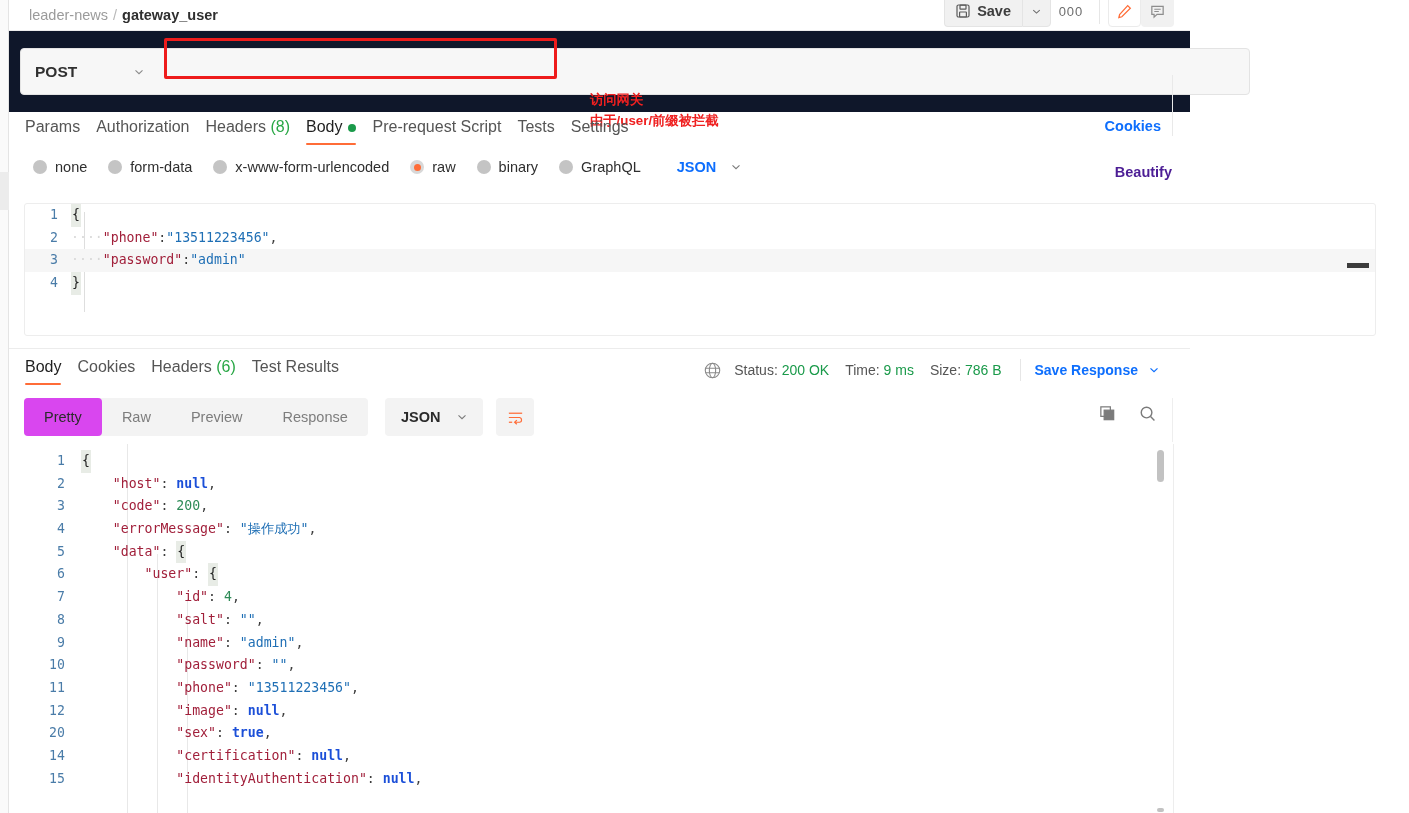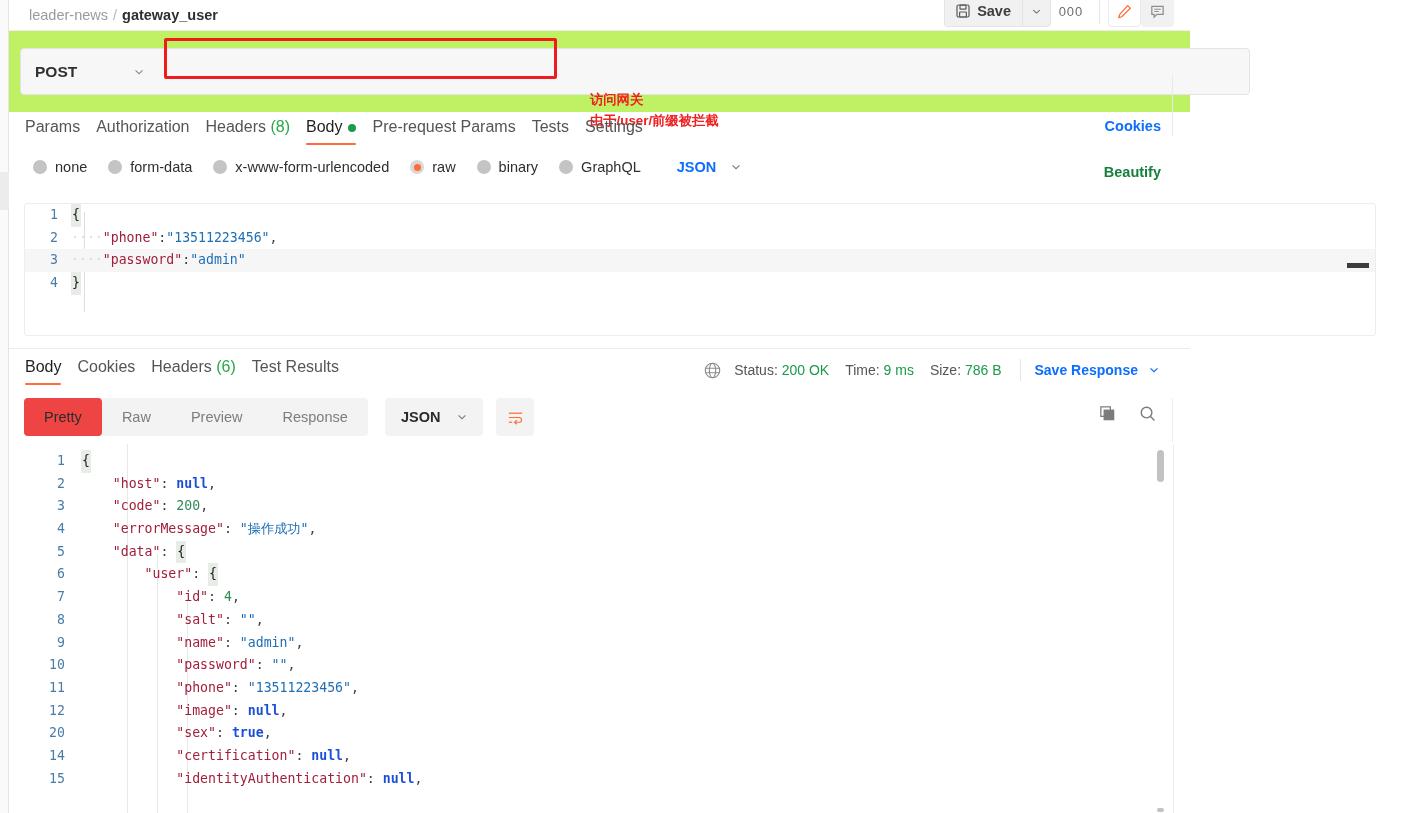--- a/index.html
+++ b/index.html
@@ -29,21 +29,21 @@
   .btn-save-caret { display: flex; align-items: center; justify-content: center; width: 29px; height: 32px;
     background: #f1f1f1; border: 1px solid #e4e4e4; border-radius: 0 4px 4px 0; }
   .btn-dots { display: flex; align-items: center; justify-content: center; width: 40px; height: 32px;
     color: #6d6d6d; font-size: 13px; letter-spacing: 1px; }
   .vdiv { width: 1px; height: 26px; background: #e6e6e6; margin: 0 8px; }
   .icon-sq { display: flex; align-items: center; justify-content: center; width: 33px; height: 32px; border-radius: 4px; }
   .icon-sq.active { background: #fff; border: 1px solid #ebebeb; }
   .icon-sq.flat { background: #f1f1f1; }
 
   
-  .urlrow { position: absolute; left: 9px; top: 31px; right: 0; height: 81px; background: #bef264; }
+  .urlrow { position: absolute; left: 9px; top: 31px; right: 0; height: 81px; background: #0f172a; }
   .method-url { position: absolute; left: 11px; top: 17px; width: 1230px; height: 47px;
     background: #f7f7f7; border: 1px solid #e3e3e3; border-radius: 4px; display: flex; align-items: center; }
   .method { display: flex; align-items: center; justify-content: space-between; width: 138px; height: 45px; padding: 0 13px 0 14px;
     font-size: 15.5px; color: #303030; font-weight: bold; }
   .method .chev { color: #8a8a8a; font-weight: normal; }
   .url-wrap { position: relative; flex: 1; height: 45px; }
   .url-input { position: absolute; left: 2px; top: 0; right: 0; height: 45px; display: flex; align-items: center;
     padding-left: 14px; font-size: 15px; color: #4b4b4b; background: #fff; }
   .url-annot-box { position: absolute; left: 155px; top: 7px; width: 393px; height: 41px; border: 3px solid #ee1c1c; border-radius: 2px; pointer-events: none; }
 
@@ -69,21 +69,21 @@
 
   
   .bodytypes { position: absolute; left: 9px; top: 159px; right: 0; height: 32px; }
   .radios { position: absolute; left: 24px; top: 0; display: flex; align-items: center; gap: 21px; }
   .radio { display: flex; align-items: center; gap: 8px; font-size: 14.5px; color: #2f2f2f; white-space: nowrap; }
   .dot { width: 14px; height: 14px; border-radius: 50%; background: #c4c4c4; display: inline-block; position: relative; }
   .radio.sel .dot { background: #d8d8d8; }
   .radio.sel .dot::after { content: ""; position: absolute; left: 3.5px; top: 3.5px; width: 7px; height: 7px; border-radius: 50%; background: #ff6c37; }
   .fmt { display: flex; align-items: center; gap: 13px; margin-left: 15px; font-size: 14.5px; color: #0d6efd; font-weight: bold; }
   .fmt .chev { color: #7a7a7a; font-weight: normal; }
-  .beautify { position: absolute; right: 29px; top: 5px; font-size: 14.5px; color: #15803d; font-weight: bold; margin-left: 18px; }
+  .beautify { position: absolute; right: 18px; top: 5px; font-size: 14.5px; color: #4c1d95; font-weight: bold; margin-left: 18px; }
 
   
   .reqeditor { position: absolute; left: 24px; top: 203px; width: 1352px; height: 133px;
     border: 1px solid #ededed; border-radius: 3px; background: #fff; overflow: hidden; }
   .code { position: relative; font-family: "DejaVu Sans Mono", monospace; font-size: 13.2px; line-height: 22.7px; }
   .code .row { position: relative; display: flex; height: 22.7px; }
   .code .ln { width: 46px; text-align: right; padding-right: 13px; color: #4a7ca8; user-select: none; flex: none; }
   .code .txt { white-space: pre; color: #222; }
   .reqeditor .gutline { position: absolute; left: 59px; top: 8px; width: 1px; height: 100px; background: #dedede; }
   .hl-row { background: #f6f6f6; }
@@ -105,21 +105,21 @@
   .respmeta .globe { margin-right: 12px; display: flex; align-items: center; }
   .respmeta .m { margin-right: 16px; }
   .respmeta .g { color: #1a9a4a; }
   .respmeta .mdiv { width: 1px; height: 22px; background: #e6e6e6; margin: 0 14px 0 2px; }
   .respmeta .save { color: #0d6efd; font-weight: bold; display: flex; align-items: center; gap: 9px; }
 
   
   .resptoolbar { position: absolute; left: 9px; top: 398px; right: 0; height: 44px; }
   .segment { position: absolute; left: 15px; top: 0; display: flex; align-items: center; height: 38px; background: #f3f3f3; border-radius: 4px; }
   .seg { display: flex; align-items: center; justify-content: center; height: 38px; padding: 0 20px; font-size: 14.5px; color: #7d7d7d; border-radius: 4px; }
-  .seg.active { background: #ef4444; color: #2b2b2b; }
+  .seg.active { background: #d946ef; color: #2b2b2b; }
   .respfmt { position: absolute; left: 376px; top: 0; display: flex; align-items: center; gap: 14px; height: 38px; padding: 0 14px 0 16px;
     background: #f3f3f3; border-radius: 4px; font-size: 14.5px; color: #2b2b2b; font-weight: bold; }
   .respfmt .chev { color: #7a7a7a; font-weight: normal; }
   .wrapbtn { position: absolute; left: 487px; top: 0; width: 38px; height: 38px; background: #f3f3f3; border-radius: 4px;
     display: flex; align-items: center; justify-content: center; }
   .resp-right-icons { position: absolute; right: 33px; top: 6px; display: flex; align-items: center; gap: 21px; }
   .resp-edge { position: absolute; right: 17px; top: 0; width: 1px; height: 44px; background: #eee; }
 
   
   .respbody { position: absolute; left: 9px; top: 444px; right: 0; bottom: 0; background: #fff; overflow: hidden; }
@@ -205,21 +205,21 @@
     </div>
     <div class="send-edge"></div>
   </div>
 
   <div class="reqtabs">
     <div class="tabs">
       <div class="tab"><span>Params</span></div>
       <div class="tab"><span>Authorization</span></div>
       <div class="tab"><span>Headers</span> <span class="count">(8)</span></div>
       <div class="tab active"><span>Body</span><span class="greendot"></span><span class="bar"></span></div>
-      <div class="tab"><span>Pre-request Params</span></div>
+      <div class="tab"><span>Pre-request Script</span></div>
       <div class="tab"><span>Tests</span></div>
       <div class="tab"><span>Settings</span></div>
     </div>
     <div class="cookies-link">Cookies</div>
   </div>
 
   <div class="bodytypes">
     <div class="radios">
       <div class="radio">
           <span class="dot"></span>

